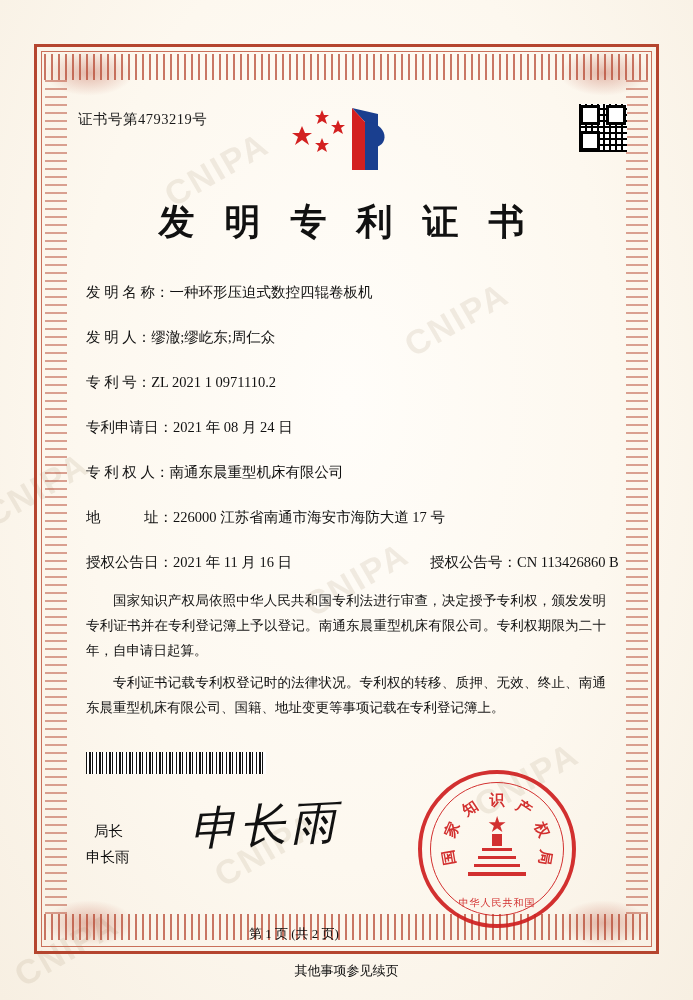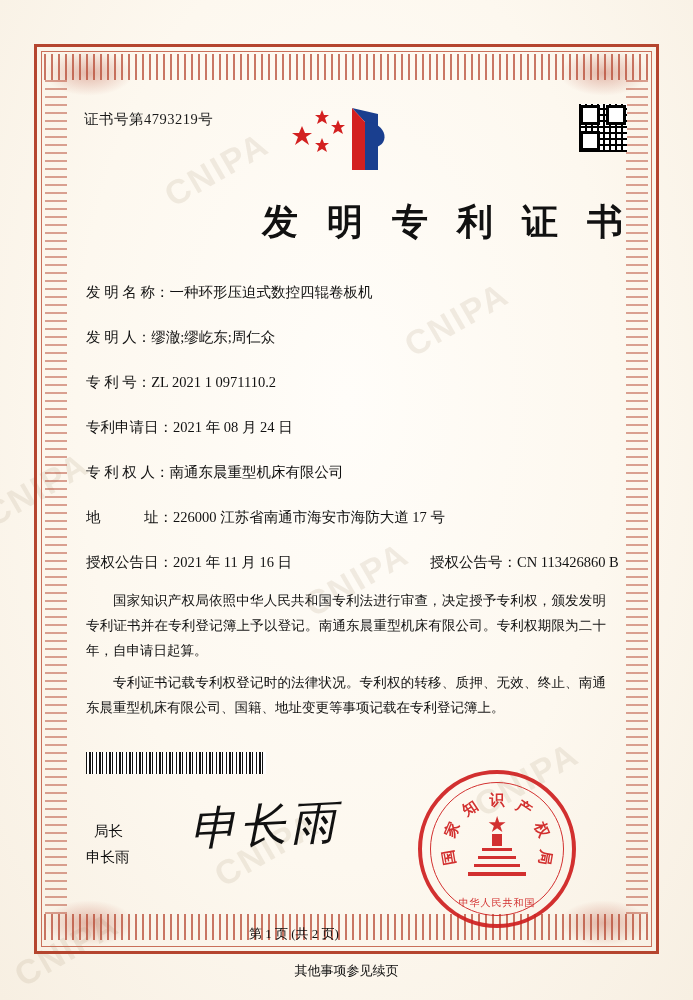--- a/index.html
+++ b/index.html
@@ -103,21 +103,20 @@
     height: 850px;
   }
 
   .cert-no {
     position: absolute;
     left: 18px;
     top: 30px;
     font-size: 14.5px;
     color: #1a1a1a;
     letter-spacing: .5px;
-    margin-left: 6px;
   }
 
   
   #qr {
     position: absolute;
     right: 6px;
     top: 24px;
     width: 48px;
     height: 48px;
     background-color: #fff;
@@ -153,26 +152,26 @@
     top: 20px;
     width: 110px;
     height: 80px;
   }
 
   .title {
     position: absolute;
     left: 0;
     top: 118px;
     width: 573px;
-    text-align: right;
+    text-align: center;
     font-size: 36px;
     font-weight: bold;
     letter-spacing: 10px;
     color: #111;
-    font-family: Liberation Serif, serif;
+    font-family: Liberation Sans, sans-serif;
   }
 
   .field {
     position: absolute;
     left: 26px;
     font-size: 14.5px;
     color: #111;
     white-space: nowrap;
   }
   .field .lbl {

